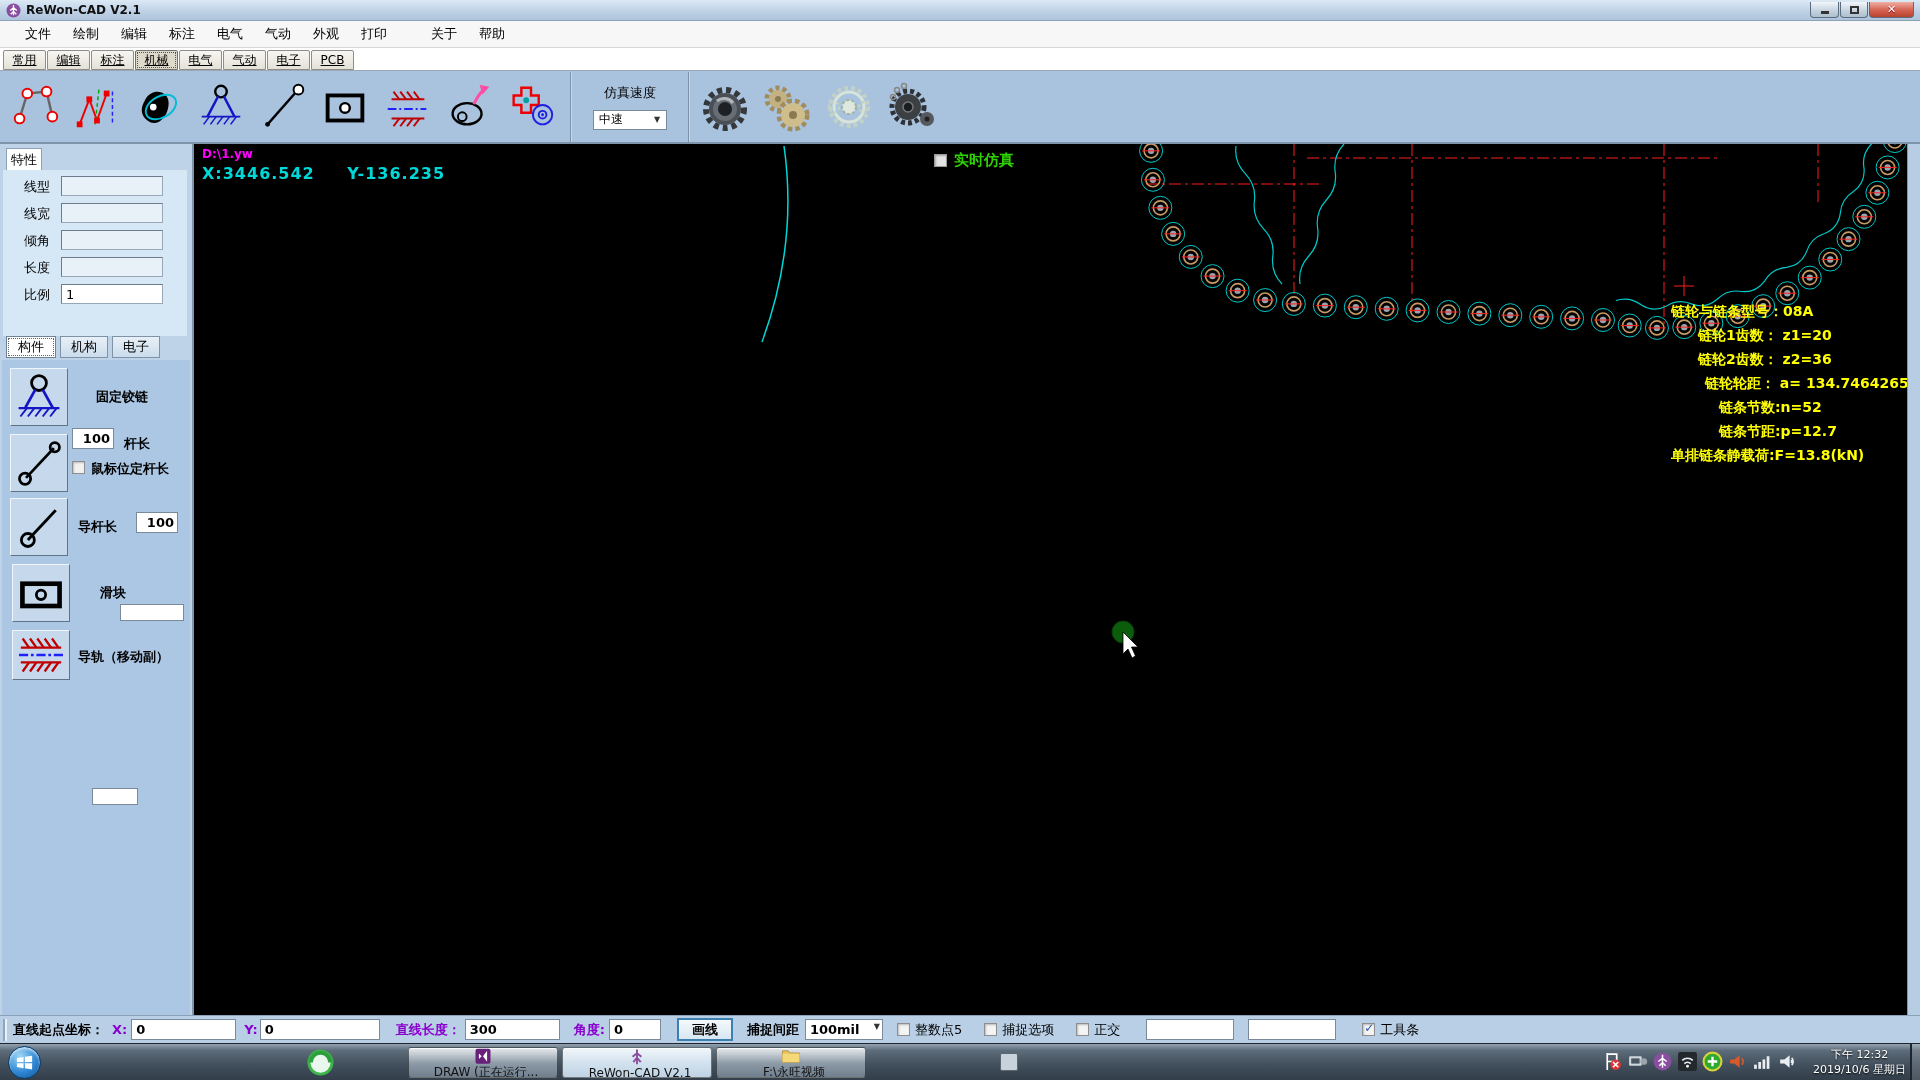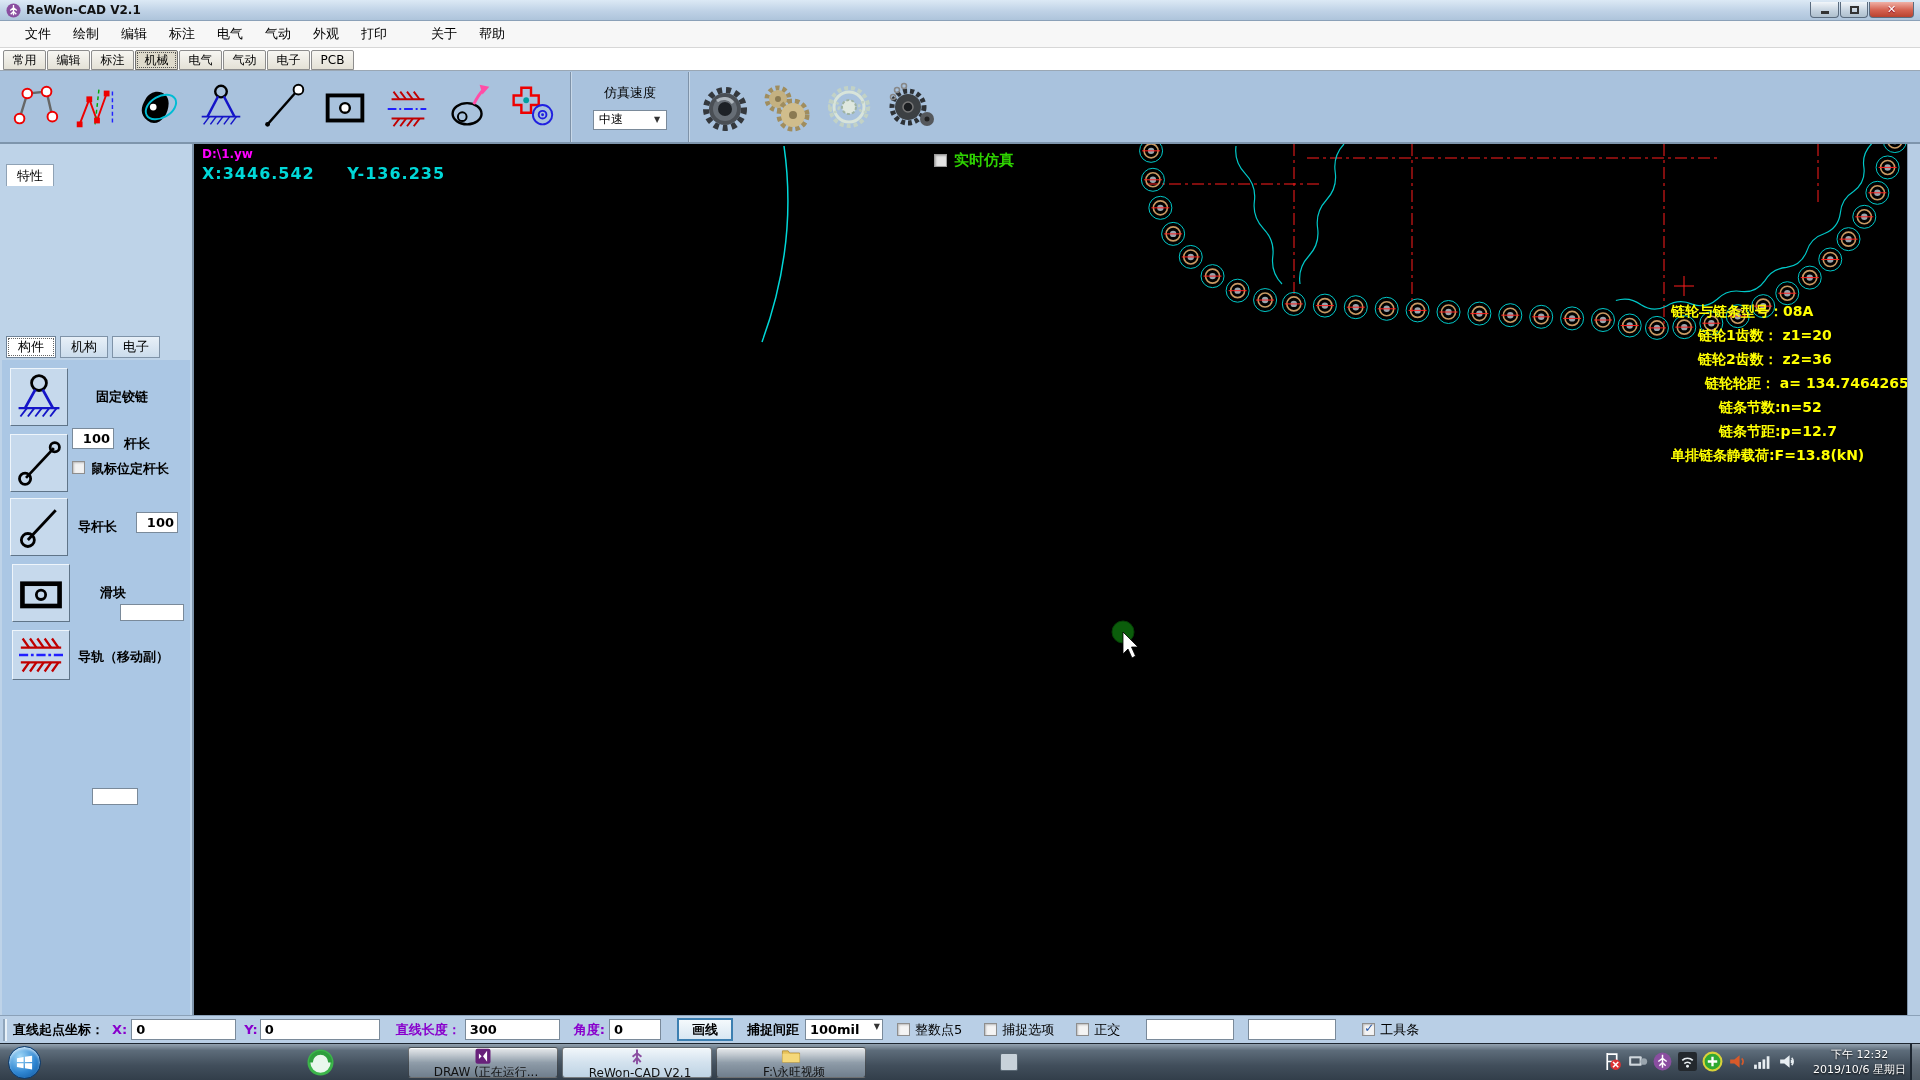--- a/index.html
+++ b/index.html
@@ -18,38 +18,38 @@
   .glyph-max { width:9px; height:8px; border:2px solid #333; }
   .glyph-close { font-size:11px; line-height:1; color:#fff; text-shadow:0 1px 1px #802; }
 
   
   .menubar { height:27px; background:#f7f7f7; border-bottom:1px solid #d7d7d7; display:flex; align-items:center; padding-left:14px; }
   .mi { font-size:13px; color:#000; padding:3px 11px; cursor:default; }
   .mi.gap { margin-left:22px; }
 
   
   .tabbar { height:23px; background:#ffffff; display:flex; align-items:flex-end; padding-left:3px; border-bottom:1px solid #9aa7b4; }
-  .tab { width:43px; height:20px; margin-right:1px; font-size:12px; display:flex; align-items:center; justify-content:center; background:linear-gradient(180deg,#f7f6f2,#e4e1d6); border:1px solid #8d8d8d; border-radius:2px 2px 0 0; cursor:default; }
+  .tab { width:43px; height:20px; margin-right:1px; font-size:12px; display:flex; align-items:center; justify-content:center; background:linear-gradient(180deg,#f7f6f2,#e4e1d6); border:1px solid #8d8d8d; border-radius:2px 2px 0 0; cursor:default;text-decoration:underline; }
   .tab.active { background:#dedacb; border:1px solid #6f6f6f; outline:1px dotted #555; outline-offset:-3px; }
 
   
   .toolbar { height:73px; background:#a9c2dd; border-bottom:2px solid #7e95ac; display:flex; align-items:center; padding-left:6px; }
   .tbtn { width:58px; height:62px; display:flex; align-items:center; justify-content:center; margin-right:4px; cursor:default; }
   .tsep { width:2px; height:70px; background:#7e92a8; border-right:1px solid #c8d8e8; margin:0 6px; }
   .simgroup { width:104px; display:flex; flex-direction:column; align-items:center; }
   .simlabel { font-size:13px; color:#000; margin-bottom:8px; }
   .dropdown { width:74px; height:20px; background:#fff; border:1px solid #7a8a9a; display:flex; align-items:center; font-size:12px; padding-left:5px; position:relative; }
   .dropdown .arr { position:absolute; right:2px; top:2px; width:14px; height:14px; display:flex; align-items:center; justify-content:center; font-size:8px; color:#333; }
 
   
   .main { flex:1; display:flex; min-height:0; }
 
   
   .sidebar { width:194px; background:#bed3e8; border-right:2px solid #7e94aa; position:relative; }
-  .props-tab { position:absolute; left:6px; top:20px; width:48px; height:22px; background:#fff; border:1px solid #8fa2b5; border-bottom:none; font-size:13px; display:flex; align-items:center; justify-content:center; }
+  .props-tab { position:absolute; left:6px; top:4px; width:36px; height:22px; background:#fff; border:1px solid #8fa2b5; border-bottom:none; font-size:13px; display:flex; align-items:center; justify-content:center; }
   .fields-box { position:absolute; left:3px; top:26px; width:184px; height:166px; background:#d6e7f5; }
   .frow { position:absolute; left:0; width:100%; height:20px; }
   .flabel { position:absolute; left:21px; top:2px; font-size:13px; color:#000; }
   .finput { position:absolute; left:58px; top:0; width:102px; height:20px; border:1px solid #98a8b8; border-top-color:#6c7c8c; border-left-color:#6c7c8c; background:#e8f1f8; font-size:13px; padding:1px 4px; font-family:inherit; }
   .finput.white { background:#fff; }
   .ctab { position:absolute; top:192px; height:22px; font-size:13px; display:flex; align-items:center; justify-content:center; background:linear-gradient(180deg,#e8f0f8,#cbdcec); border:1px solid #7f93a8; cursor:default; }
   .ctab.active { background:#fff; border:1px solid #6f8398; outline:1px dotted #666; outline-offset:-3px; }
   .items-box { position:absolute; left:2px; top:216px; width:188px; bottom:0; background:#abc7e4; }
   .ibtn { position:absolute; background:#c6d9ec; border:1px solid; border-color:#eef5fb #5f7488 #5f7488 #eef5fb; display:flex; align-items:center; justify-content:center; cursor:default; }
   .ilabel { position:absolute; font-size:13px; font-weight:bold; color:#000; white-space:nowrap; }
@@ -269,20 +269,42 @@
         <circle cx="14" cy="11" r="2.5" fill="none" stroke="#888" stroke-width="1.5"></circle>
         <circle cx="21" cy="7" r="2.5" fill="none" stroke="#888" stroke-width="1.5"></circle>
       </svg>
     </div>
   </div>
 
   <div class="main">
 
     <div class="sidebar">
       <div class="props-tab">特性</div>
+      <div class="fields-box">
+        <div class="frow" style="top:6px">
+          <span class="flabel">线型</span>
+          <input class="finput" style="">
+        </div>
+        <div class="frow" style="top:33px">
+          <span class="flabel">线宽</span>
+          <input class="finput" style="">
+        </div>
+        <div class="frow" style="top:60px">
+          <span class="flabel">倾角</span>
+          <input class="finput" style="">
+        </div>
+        <div class="frow" style="top:87px">
+          <span class="flabel">长度</span>
+          <input class="finput" style="">
+        </div>
+        <div class="frow" style="top:114px">
+          <span class="flabel">比例</span>
+          <input class="finput white" value="1" style="">
+        </div>
+      </div>
       <div class="ctab active" style="left:6px;width:50px">构件</div>
       <div class="ctab" style="left:60px;width:48px">机构</div>
       <div class="ctab" style="left:112px;width:48px">电子</div>
 
       <div class="items-box">
 
         <div class="ibtn" style="left:8px;top:8px;width:58px;height:58px">
           <svg width="52" height="52" viewBox="0 0 56 56">
             <circle cx="28" cy="13" r="8" fill="none" stroke="#000" stroke-width="3"></circle>
             <path d="M24 20 L13 40 M32 20 L43 40" stroke="#1515c8" stroke-width="3"></path>

